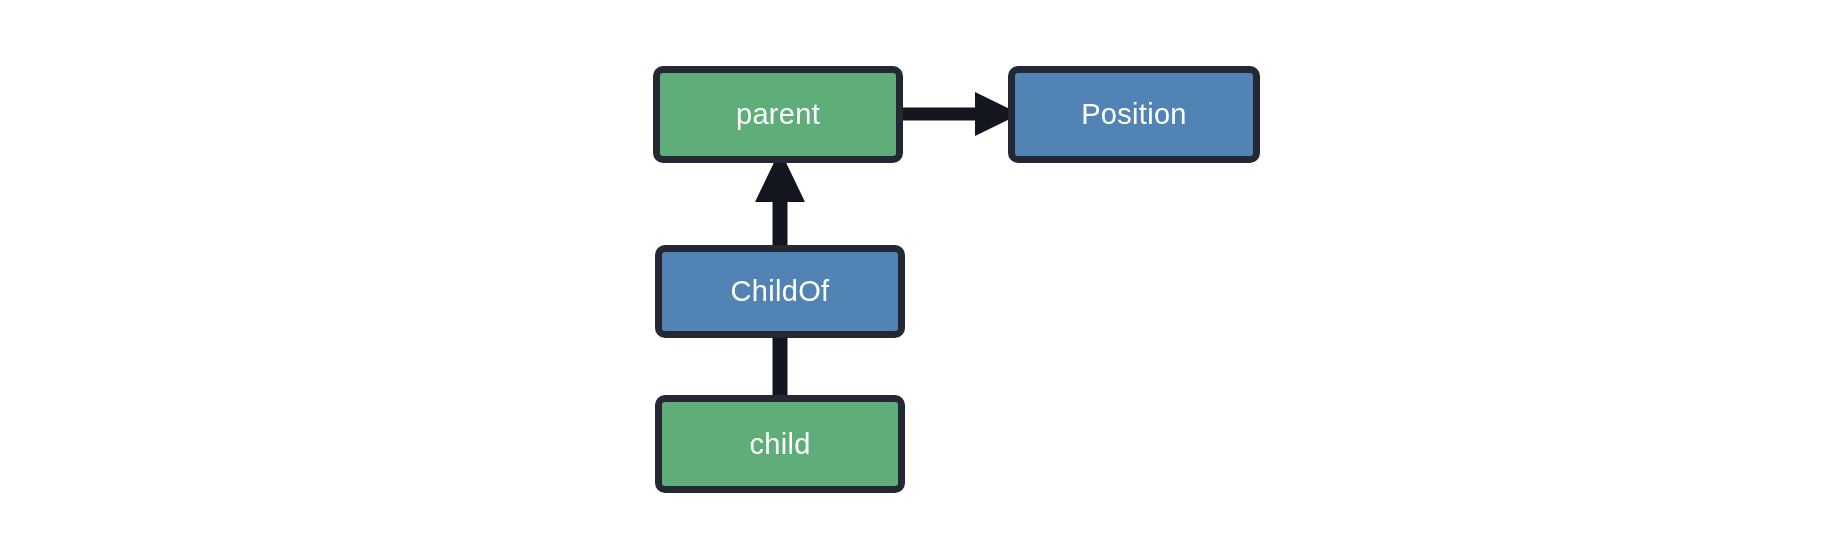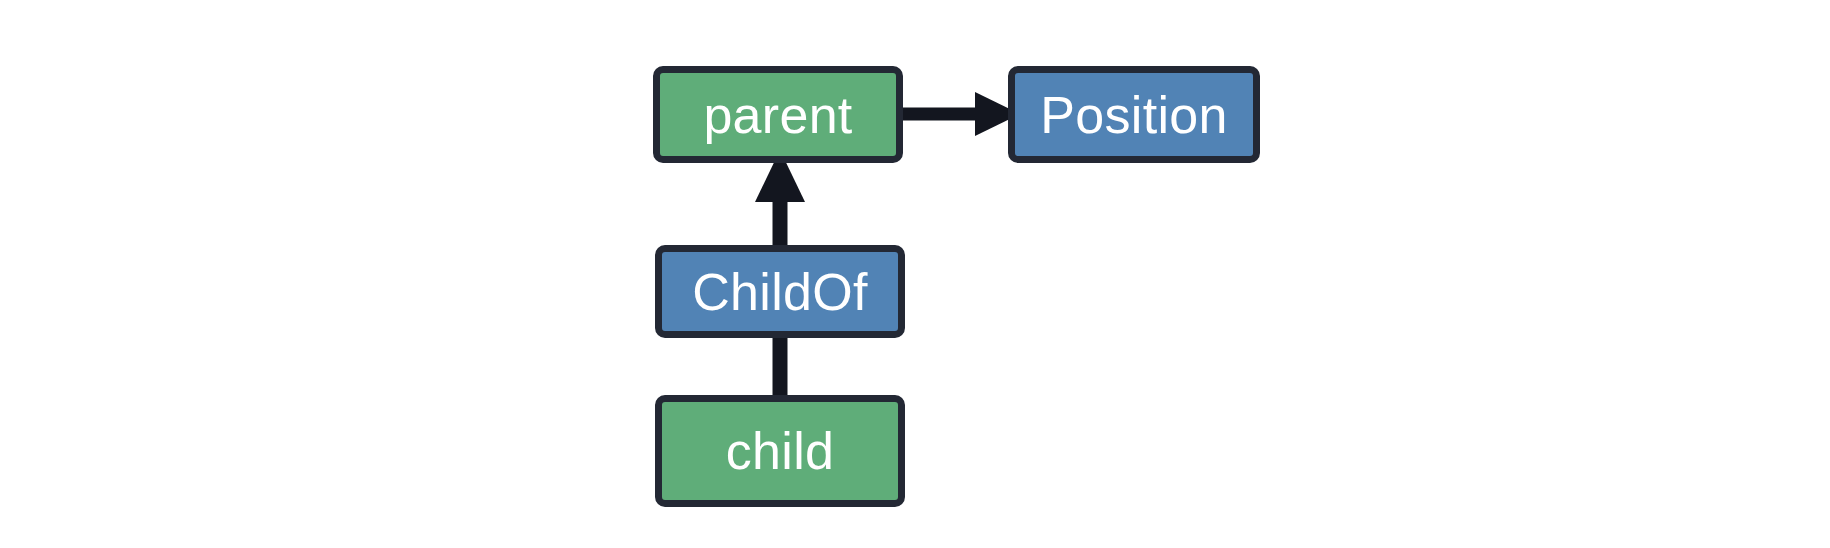--- a/index.html
+++ b/index.html
@@ -28,42 +28,42 @@
   .node {
     position: absolute;
     box-sizing: border-box;
     border: 7px solid #232834;
     border-radius: 10px;
     display: flex;
     align-items: center;
     justify-content: center;
     color: #ffffff;
     font-family: "Liberation Sans", sans-serif;
-    font-size: 52px;
+    font-size: 29px;
     font-weight: 400;
     letter-spacing: 0.3px;
     line-height: 1;
     z-index: 3;
     user-select: none;
   }
   .node-label {
     display: block;
     white-space: nowrap;
   }
   .node-entity {
     background: #5FAD79;
   }
   .node-component {
     background: #5183B5;
   }
   
   #node-parent  { left: 653px; top: 66px;  width: 250px; height: 97px; }
   #node-position{ left: 1008px; top: 66px; width: 252px; height: 97px; }
   #node-childof { left: 655px; top: 245px; width: 250px; height: 93px; border-radius: 10px; }
-  #node-child   { left: 655px; top: 395px; width: 250px; height: 112px; }
+  #node-child   { left: 655px; top: 395px; width: 250px; height: 98px; }
 </style>
 </head>
 <body>
 
 <div id="canvas">
 
   <svg id="diagram-svg" viewBox="0 0 1830 548" xmlns="http://www.w3.org/2000/svg">
     <defs>
       <marker id="arrow-right" markerWidth="10" markerHeight="10" refX="0" refY="5" orient="auto" markerUnits="userSpaceOnUse" viewBox="0 0 10 10">
         <path d="M0,0 L10,5 L0,10 z" fill="#13161f"></path>

